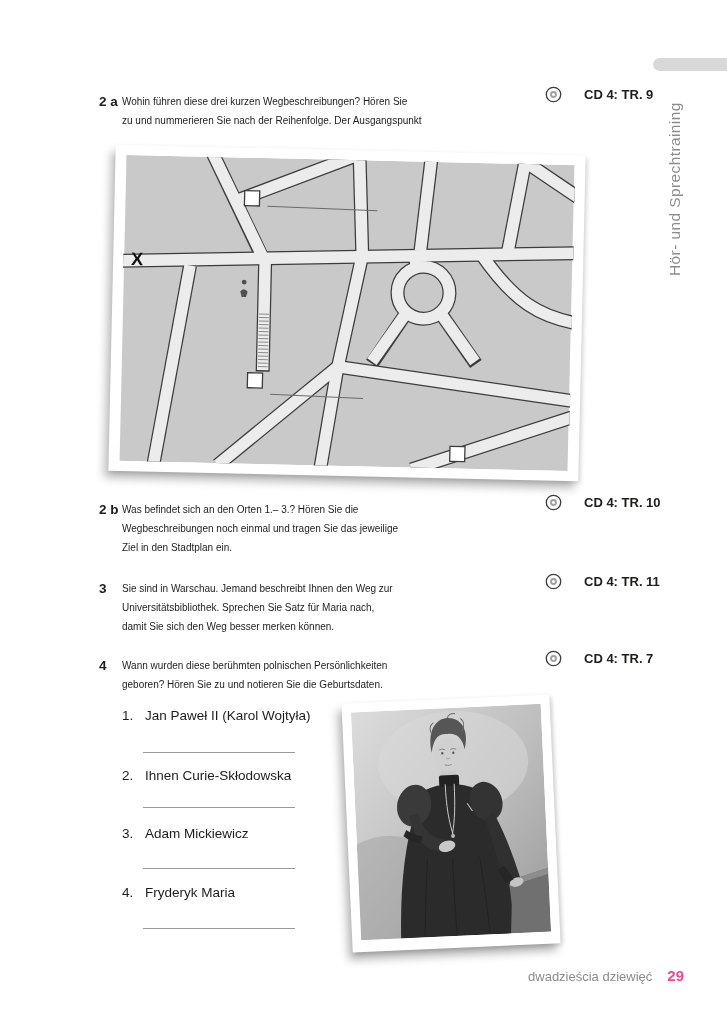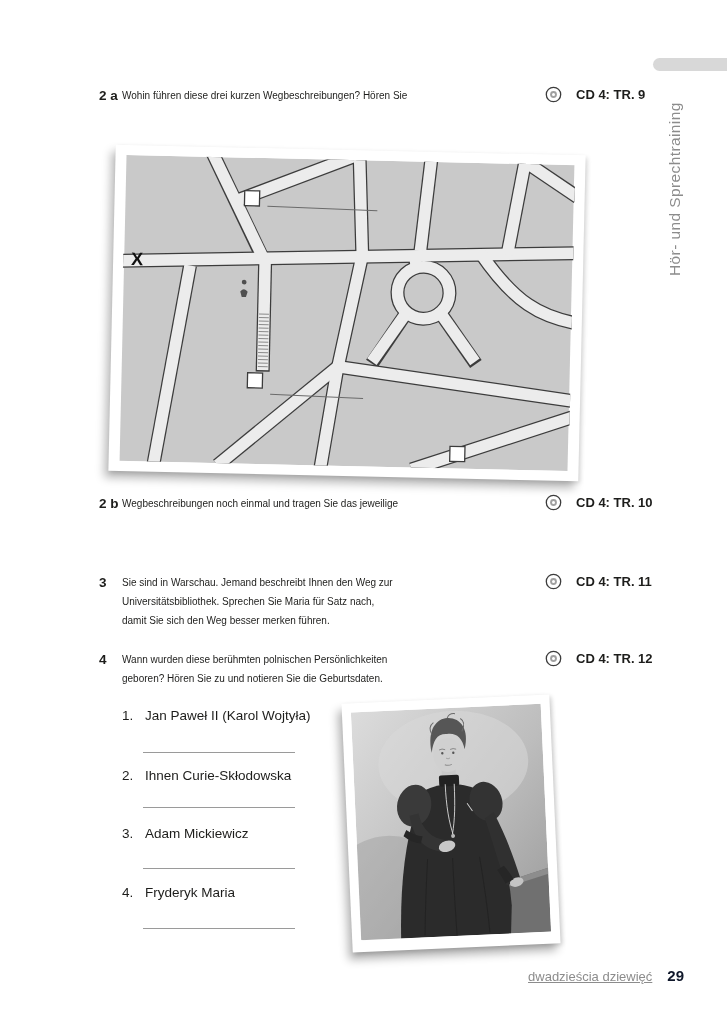--- a/index.html
+++ b/index.html
@@ -15,25 +15,25 @@
     background:#d8d8d8; border-radius:7px 0 0 7px;
   }
   .side-label {
     position:absolute; left:666px; top:80px; width:30px; height:196px;
     writing-mode:vertical-rl; transform:rotate(180deg);
     font-size:15.5px; letter-spacing:.4px; color:#8c8c8c;
     text-align:left; white-space:nowrap;
   }
   
   .ex { position:absolute; left:99px; width:545px; }
-  .ex-head { display:flex; }
+  .ex-head { display:flex;margin-top:6px; }
   .ex-num { font-weight:bold; font-size:13.5px; width:23px; flex:none; line-height:19px; }
   .ex-text { width:424px; font-size:10px; line-height:19px; }
   .cd-badge {
-    position:absolute; left:446px; top:0; display:flex; align-items:center; gap:14px;
+    position:absolute; left:446px; top:0; display:flex; align-items:center; gap:22px;
     font-weight:bold; font-size:13px; white-space:nowrap;
   }
   .cd-badge svg { display:block; }
   
   .map-paper {
     position:absolute; left:112px; top:150px; width:470px;
     background:#fff; padding:10px;
     transform:rotate(1.3deg); transform-origin:center;
     box-shadow:-4px 7px 10px rgba(0,0,0,.28), 2px 2px 4px rgba(0,0,0,.12);
   }
@@ -50,36 +50,37 @@
     background:#fff; padding:9px 9px 12px 9px;
     transform:rotate(-2.6deg); transform-origin:center;
     box-shadow:-4px 7px 10px rgba(0,0,0,.30), 2px 2px 4px rgba(0,0,0,.15);
   }
   .photo svg { display:block; }
   
   .footer {
     position:absolute; top:967px; right:43px;
     display:flex; align-items:baseline; gap:15px;
   }
-  .footer-word { font-size:13px; color:#8c8c8c;text-decoration:underline; }
-  .footer-page { font-size:15px; font-weight:bold; color:#0f172a; }
+  .footer-word { font-size:13px; color:#8c8c8c; }
+  .footer-page { font-size:15px; font-weight:bold; color:#ec4899; }
 </style>
 </head>
 <body>
 
 <div class="page">
 
   <div class="side-tab"></div>
   <div class="side-label">Hör- und Sprechtraining</div>
 
   <div class="ex" style="top:86px;">
     <div class="ex-head">
       <div class="ex-num">2 a</div>
       <div class="ex-text">
         <div>Wohin führen diese drei kurzen Wegbeschreibungen? Hören Sie</div>
+        <div>zu und nummerieren Sie nach der Reihenfolge. Der Ausgangspunkt</div>
       </div>
     </div>
     <div class="cd-badge">
       <svg width="17" height="17" viewBox="0 0 17 17">
         <circle cx="8.5" cy="8.5" r="7.2" fill="#ffffff" stroke="#3c3c3c" stroke-width="1.3"></circle>
         <circle cx="8.5" cy="8.5" r="3.4" fill="#a0a0a0"></circle>
         <circle cx="8.5" cy="8.5" r="1.5" fill="#ffffff"></circle>
       </svg>
       <span>CD 4: TR. 9</span>
     </div>
@@ -144,40 +145,42 @@
       <rect x="126" y="215" width="15" height="15" fill="#ffffff" stroke="#3c3c3c" stroke-width="1.3"></rect>
       <line x1="149" y1="236" x2="242" y2="238" stroke="#6a6a6a" stroke-width="1"></line>
       <rect x="330" y="284" width="15" height="15" fill="#ffffff" stroke="#3c3c3c" stroke-width="1.3"></rect>
     </svg>
   </div>
 
   <div class="ex" style="top:494px;">
     <div class="ex-head">
       <div class="ex-num">2 b</div>
       <div class="ex-text">
+        <div>Was befindet sich an den Orten 1.– 3.? Hören Sie die</div>
         <div>Wegbeschreibungen noch einmal und tragen Sie das jeweilige</div>
+        <div>Ziel in den Stadtplan ein.</div>
       </div>
     </div>
     <div class="cd-badge">
       <svg width="17" height="17" viewBox="0 0 17 17">
         <circle cx="8.5" cy="8.5" r="7.2" fill="#ffffff" stroke="#3c3c3c" stroke-width="1.3"></circle>
         <circle cx="8.5" cy="8.5" r="3.4" fill="#a0a0a0"></circle>
         <circle cx="8.5" cy="8.5" r="1.5" fill="#ffffff"></circle>
       </svg>
       <span>CD 4: TR. 10</span>
     </div>
   </div>
 
   <div class="ex" style="top:573px;">
     <div class="ex-head">
       <div class="ex-num">3</div>
       <div class="ex-text">
         <div>Sie sind in Warschau. Jemand beschreibt Ihnen den Weg zur</div>
-        <div>Universitätsbibliothek. Sprechen Sie Maria für Satz nach,</div>
-        <div>damit Sie sich den Weg besser merken führen.</div>
+        <div>Universitätsbibliothek. Sprechen Sie Satz für Maria nach,</div>
+        <div>damit Sie sich den Weg besser merken können.</div>
       </div>
     </div>
     <div class="cd-badge">
       <svg width="17" height="17" viewBox="0 0 17 17">
         <circle cx="8.5" cy="8.5" r="7.2" fill="#ffffff" stroke="#3c3c3c" stroke-width="1.3"></circle>
         <circle cx="8.5" cy="8.5" r="3.4" fill="#a0a0a0"></circle>
         <circle cx="8.5" cy="8.5" r="1.5" fill="#ffffff"></circle>
       </svg>
       <span>CD 4: TR. 11</span>
     </div>
@@ -190,21 +193,21 @@
         <div>Wann wurden diese berühmten polnischen Persönlichkeiten</div>
         <div>geboren? Hören Sie zu und notieren Sie die Geburtsdaten.</div>
       </div>
     </div>
     <div class="cd-badge">
       <svg width="17" height="17" viewBox="0 0 17 17">
         <circle cx="8.5" cy="8.5" r="7.2" fill="#ffffff" stroke="#3c3c3c" stroke-width="1.3"></circle>
         <circle cx="8.5" cy="8.5" r="3.4" fill="#a0a0a0"></circle>
         <circle cx="8.5" cy="8.5" r="1.5" fill="#ffffff"></circle>
       </svg>
-      <span>CD 4: TR. 12</span>
+      <span>CD 4: TR. 7</span>
     </div>
   </div>
 
   <div class="person-row" style="top:708px;">
     <div class="person-num">1.</div>
     <div>Jan Paweł II (Karol Wojtyła)</div>
   </div>
   <div class="answer-line" style="top:752px;"></div>
 
   <div class="person-row" style="top:768px;">

